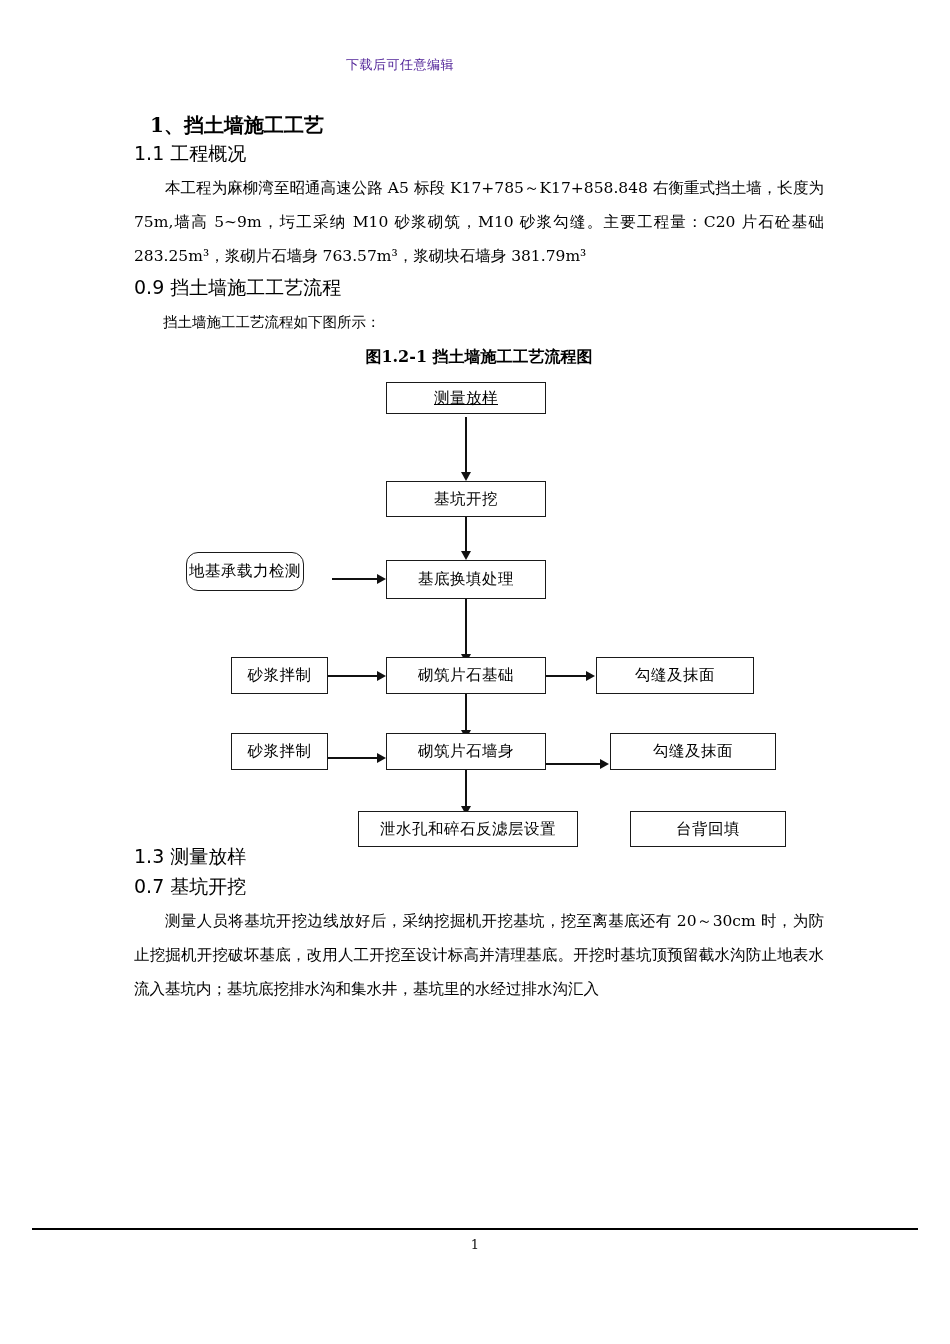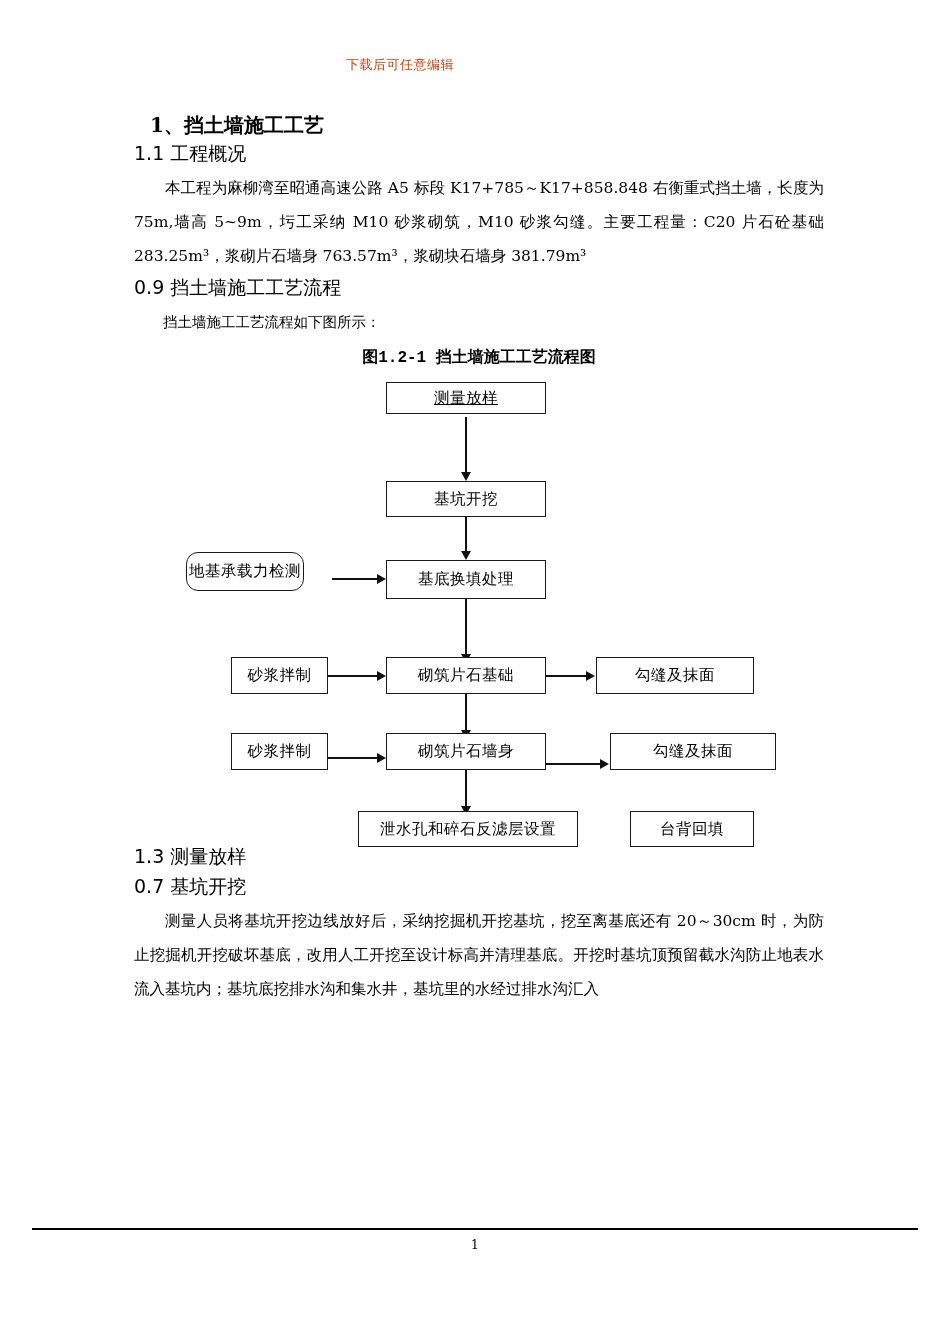--- a/index.html
+++ b/index.html
@@ -21,21 +21,21 @@
   }
 
   
   .running-header {
     position: absolute;
     top: 56px;
     left: 0;
     width: 800px;
     text-align: center;
     font-size: 13px;
-    color: #c2410c;
+    color: #4c1d95;
     letter-spacing: 0.5px;
     font-family: "DejaVu Serif", "Liberation Serif", serif;
   }
 
   
   .content {
     position: absolute;
     left: 134px;
     top: 112px;
     width: 690px;
@@ -78,21 +78,20 @@
     line-height: 30px;
     margin: 6px 0 4px 0;
     text-indent: 2em;
   }
 
   .fig-caption {
     text-align: center;
     font-size: 16px;
     font-weight: bold;
     margin: 10px 0 6px 0;
-    font-family: Liberation Mono, monospace;
   }
 
   
   .flow-wrap {
     position: relative;
     width: 690px;
     height: 470px;
     margin: 6px 0 0 0;
   }
   .fbox {
@@ -216,21 +215,21 @@
       <div class="fline h" style="left:412px; top:389px; width:58px;"></div>
       <div class="farrow right" style="left:466px; top:385px;"></div>
 
       <div class="fbox" style="left:476px; top:359px; width:166px; height:37px;">勾缝及抹面</div>
 
       <div class="fline v" style="left:331px; top:396px; height:38px;"></div>
       <div class="farrow down" style="left:327px; top:432px;"></div>
 
       <div class="fbox" style="left:224px; top:437px; width:220px; height:36px;">泄水孔和碎石反滤层设置</div>
 
-      <div class="fbox" style="left:496px; top:437px; width:124px; height:36px;">台背回填</div>
+      <div class="fbox" style="left:496px; top:437px; width:156px; height:36px;">台背回填</div>
 
     </div>
 
     <div class="h2">1.3 测量放样</div>
 
 
     <div class="h2">0.7 基坑开挖</div>
 
     <div class="para">测量人员将基坑开挖边线放好后，采纳挖掘机开挖基坑，挖至离基底还有 20～30cm 时，为防止挖掘机开挖破坏基底，改用人工开挖至设计标高并清理基底。开挖时基坑顶预留截水沟防止地表水流入基坑内；基坑底挖排水沟和集水井，基坑里的水经过排水沟汇入</div>
 

